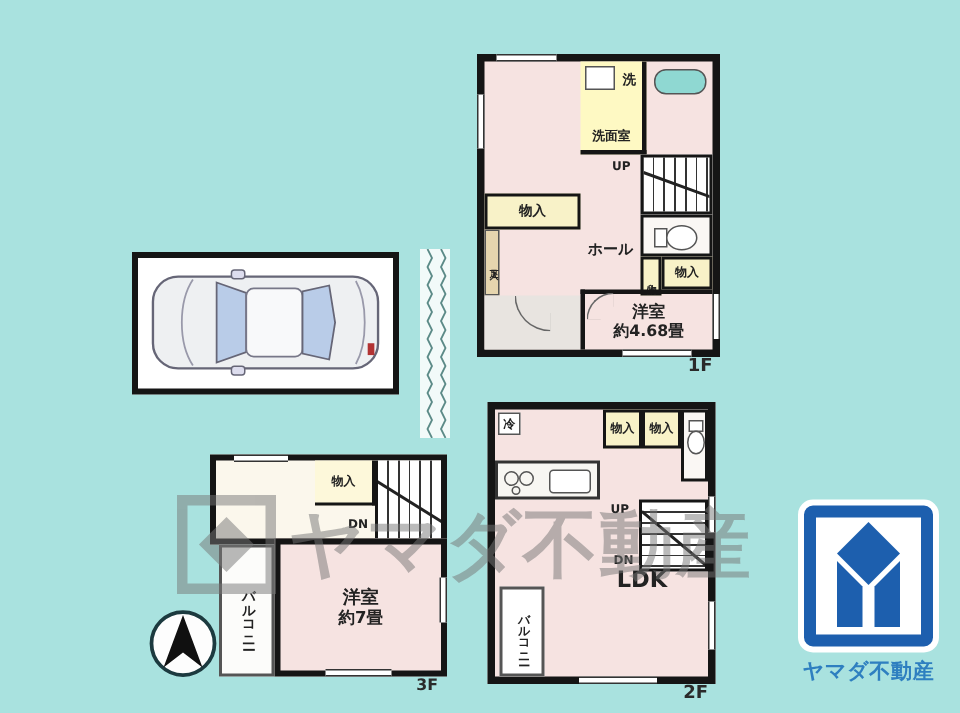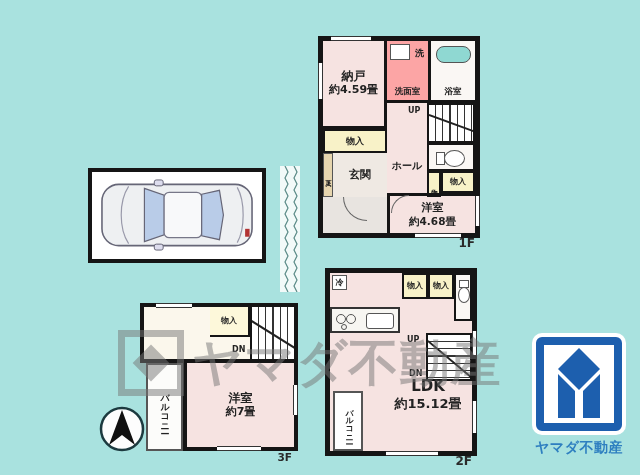--- a/index.html
+++ b/index.html
@@ -31,57 +31,47 @@
   .brand{position:absolute;display:flex;flex-direction:column;align-items:center;z-index:40;}
   .brand-name{margin-top:3px;font-size:14px;font-weight:bold;color:#2e7fc0;letter-spacing:.5px;white-space:nowrap;}
 </style>
 </head>
 <body>
 
 <div class="canvas">
 
   <div class="plan" style="left:318px;top:36px;width:162px;height:202px;background:#f6e3e1;">
 
-    <div class="room" style="left:0;top:0;width:64px;height:88px;border-right:3px solid #151515;border-bottom:3px solid #151515;">
-      <span class="lbl" style="font-size:12px;">納戸</span>
-      <span class="lbl" style="font-size:11px;">約4.59畳</span>
-    </div>
-
-    <div class="room" style="left:64px;top:0;width:44px;height:62px;background:#fca5a5;border-right:3px solid #151515;border-bottom:3px solid #151515;justify-content:flex-end;padding-bottom:3px;">
+
+    <div class="room" style="left:64px;top:0;width:44px;height:62px;background:#fef9c3;border-right:3px solid #151515;border-bottom:3px solid #151515;justify-content:flex-end;padding-bottom:3px;">
       <span class="lbl" style="font-size:8.5px;">洗面室</span>
     </div>
     <div class="abs" style="left:67px;top:3px;width:18px;height:14px;background:#fff;border:1px solid #555;"></div>
     <span class="abs lbl" style="left:92px;top:6px;font-size:9px;">洗</span>
 
-    <div class="room" style="left:108px;top:0;width:44px;height:62px;background:#faf7f4;border-bottom:3px solid #151515;justify-content:flex-end;padding-bottom:3px;">
-      <span class="lbl" style="font-size:8.5px;">浴室</span>
-    </div>
     <div class="abs" style="left:113px;top:5px;width:33px;height:15px;background:#8fd8d2;border:1.5px solid #555;border-radius:8px;"></div>
 
     <div class="stairs st-v" style="left:104px;top:62px;width:48px;height:40px;">
       <i class="diag" style="left:0;top:9px;width:54px;transform:rotate(20deg);"></i>
     </div>
     <span class="updn" style="left:85px;top:65px;">UP</span>
 
     <div class="abs" style="left:104px;top:102px;width:48px;height:28px;background:#faf7f4;border:2px solid #151515;box-sizing:border-box;">
       <i class="abs" style="left:7px;top:7px;width:7px;height:11px;border:1.2px solid #555;background:#fff;"></i>
       <i class="abs" style="left:15px;top:5px;width:19px;height:15px;border:1.2px solid #555;border-radius:50%;background:#fff;"></i>
     </div>
 
     <div class="room yellow wall2" style="left:0;top:88px;width:64px;height:24px;">
       <span class="lbl" style="font-size:9px;">物入</span>
     </div>
 
     <div class="abs" style="left:0;top:112px;width:10px;height:44px;background:#e6d5ae;border:1px solid #555;box-sizing:border-box;display:flex;align-items:center;justify-content:center;">
       <span class="vtext" style="font-size:6px;">下足入</span>
     </div>
 
-    <div class="room" style="left:10px;top:112px;width:54px;height:44px;background:#efe9e3;">
-      <span class="lbl" style="font-size:11px;">玄関</span>
-    </div>
 
     <div class="abs" style="left:0;top:156px;width:64px;height:36px;background:#e8e4e0;"></div>
     <i class="arc" style="left:20px;top:156px;width:24px;height:24px;"></i>
 
     <span class="abs lbl" style="left:64px;top:118px;width:40px;font-size:10px;">ホール</span>
 
     <div class="abs yellow wall2" style="left:104px;top:130px;width:14px;height:26px;box-sizing:border-box;display:flex;align-items:center;justify-content:center;">
       <span class="vtext" style="font-size:6.5px;">物入</span>
     </div>
     <div class="room yellow wall2" style="left:118px;top:130px;width:34px;height:22px;">
@@ -173,21 +163,20 @@
     </div>
 
     <div class="stairs st-h" style="left:96px;top:60px;width:46px;height:48px;">
       <i class="diag" style="left:0;top:5px;width:62px;transform:rotate(40deg);"></i>
     </div>
     <span class="updn" style="left:77px;top:62px;">UP</span>
     <span class="updn" style="left:79px;top:96px;">DN</span>
 
     <div class="abs" style="left:48px;top:104px;width:100px;text-align:center;">
       <div class="lbl" style="font-size:15px;">LDK</div>
-      <div class="lbl" style="font-size:13px;">約15.12畳</div>
     </div>
 
     <div class="abs" style="left:3px;top:118px;width:30px;height:60px;background:#fff;border:2px solid #555;box-sizing:border-box;display:flex;align-items:center;justify-content:center;">
       <span class="vtext" style="font-size:8px;">バルコニー</span>
     </div>
 
     <i class="win-v" style="right:-5px;top:58px;height:24px;"></i>
     <i class="win-v" style="right:-5px;top:128px;height:32px;"></i>
     <i class="win-h" style="left:56px;bottom:-5px;width:52px;"></i>
 

